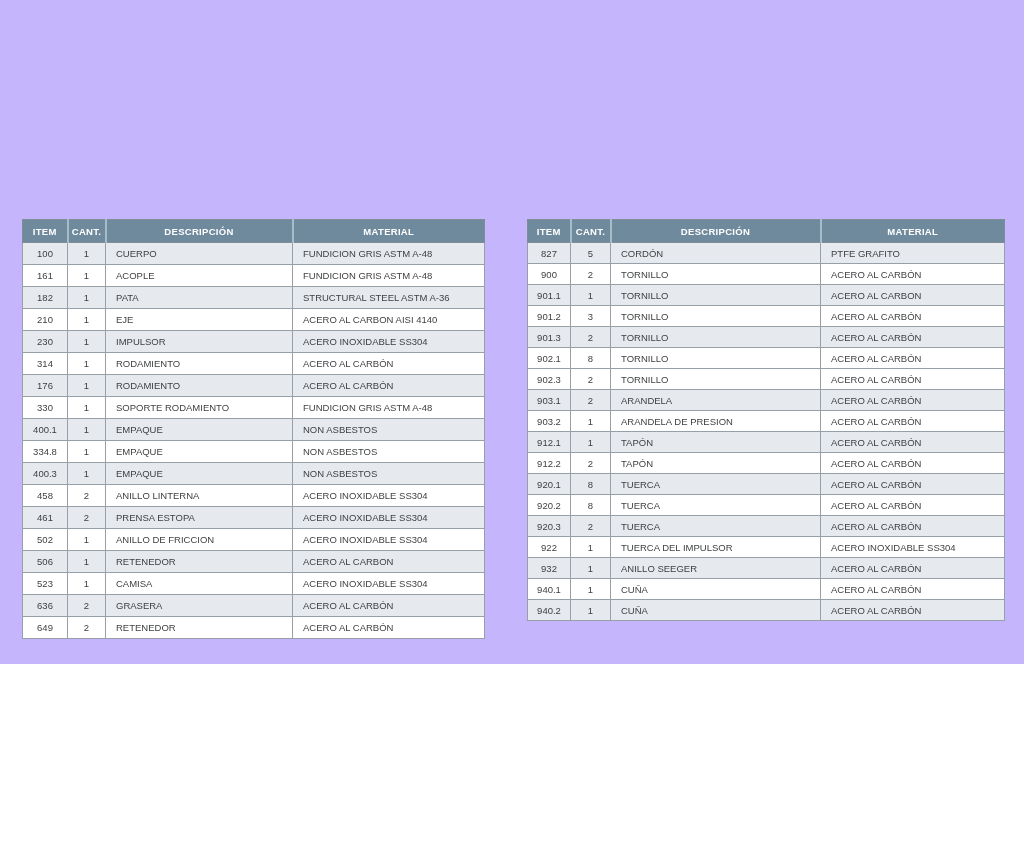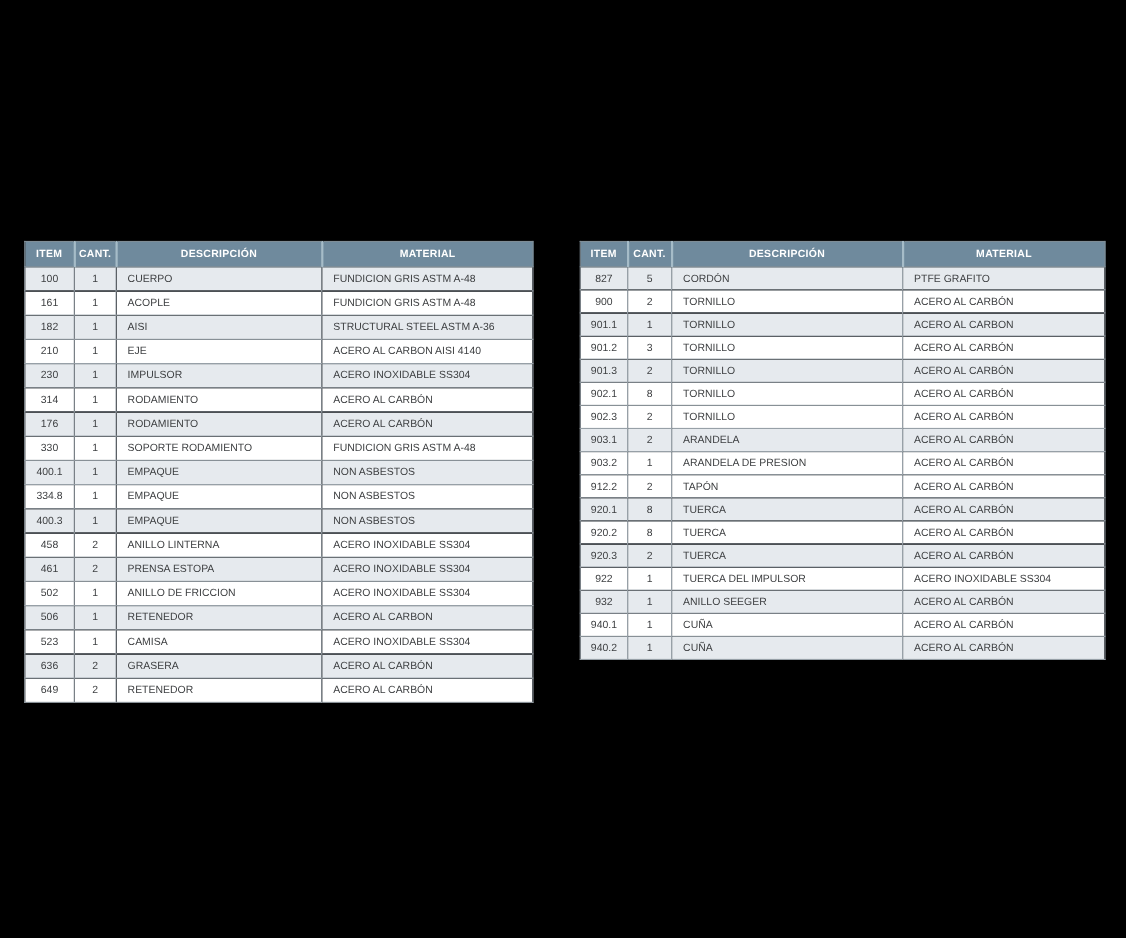--- a/index.html
+++ b/index.html
@@ -8,22 +8,22 @@
     background: #ffffff;
     width: 1024px;
     height: 853px;
     font-family: "Liberation Sans", sans-serif;
     position: relative;
   }
   .page {
     position: absolute;
     top: 0; left: 0;
     width: 1024px;
-    height: 853px;
-    background: #000000;
+    height: 664px;
+    background: #c4b5fd;
   }
   table.parts {
     position: absolute;
     border-collapse: collapse;
     table-layout: fixed;
     font-size: 9.5px;
     color: #3d3f41;
   }
   #table-left  { left: 22px;  top: 219px; width: 462px; }
   #table-right { left: 527px; top: 219px; width: 477px; }
@@ -100,21 +100,21 @@
         </tr>
         <tr class="norm">
           <td class="c-item">161</td>
           <td class="c-cant">1</td>
           <td class="c-desc">ACOPLE</td>
           <td class="c-mat">FUNDICION GRIS ASTM A-48</td>
         </tr>
         <tr class="alt">
           <td class="c-item">182</td>
           <td class="c-cant">1</td>
-          <td class="c-desc">AISI</td>
+          <td class="c-desc">PATA</td>
           <td class="c-mat">STRUCTURAL STEEL ASTM A-36</td>
         </tr>
         <tr class="norm">
           <td class="c-item">210</td>
           <td class="c-cant">1</td>
           <td class="c-desc">EJE</td>
           <td class="c-mat">ACERO AL CARBON AISI 4140</td>
         </tr>
         <tr class="alt">
           <td class="c-item">230</td>
@@ -266,20 +266,26 @@
           <td class="c-cant">2</td>
           <td class="c-desc">ARANDELA</td>
           <td class="c-mat">ACERO AL CARBÓN</td>
         </tr>
         <tr class="norm">
           <td class="c-item">903.2</td>
           <td class="c-cant">1</td>
           <td class="c-desc">ARANDELA DE PRESION</td>
           <td class="c-mat">ACERO AL CARBÓN</td>
         </tr>
+        <tr class="alt">
+          <td class="c-item">912.1</td>
+          <td class="c-cant">1</td>
+          <td class="c-desc">TAPÓN</td>
+          <td class="c-mat">ACERO AL CARBÓN</td>
+        </tr>
         <tr class="norm">
           <td class="c-item">912.2</td>
           <td class="c-cant">2</td>
           <td class="c-desc">TAPÓN</td>
           <td class="c-mat">ACERO AL CARBÓN</td>
         </tr>
         <tr class="alt">
           <td class="c-item">920.1</td>
           <td class="c-cant">8</td>
           <td class="c-desc">TUERCA</td>

